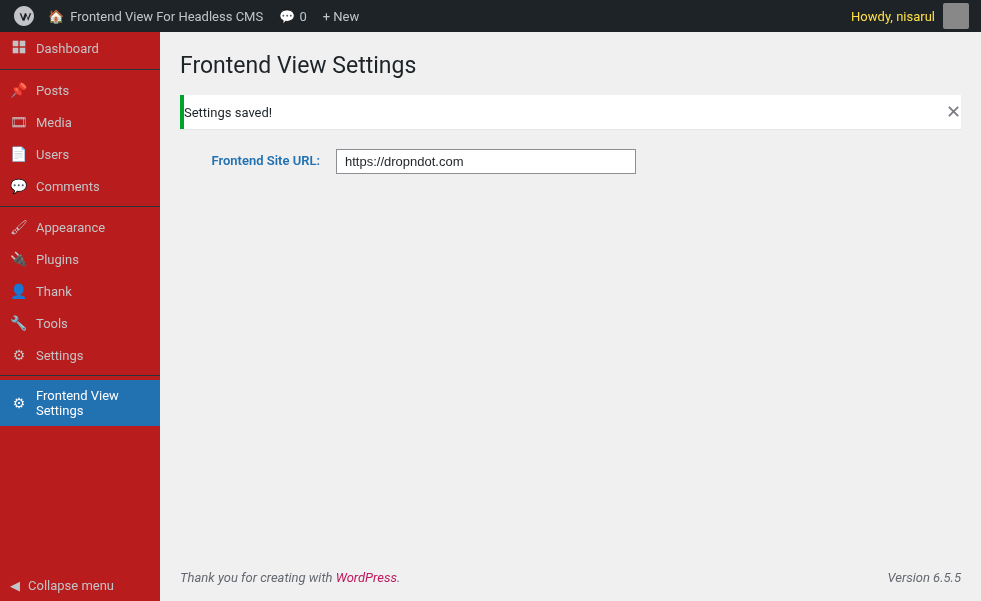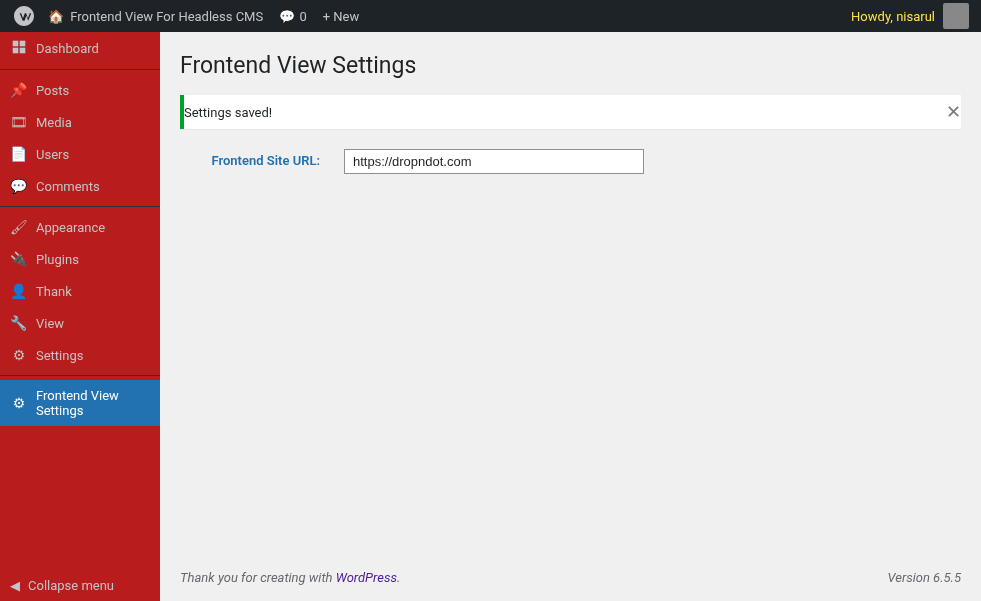--- a/index.html
+++ b/index.html
@@ -144,21 +144,21 @@
       font-size: 18px;
       line-height: 1;
       padding: 0;
     }
 
     
     .form-table { margin-bottom: 16px; }
     .form-row {
       display: flex;
       align-items: flex-start;
-      gap: 24px;
+      gap: 16px;
       margin-bottom: 8px;
     }
     .form-label {
       color: #2271b1;
       font-weight: 600;
       font-size: 13px;
       min-width: 140px;
       padding-top: 4px;
       text-align: right;
     }
@@ -193,21 +193,21 @@
     #content-footer {
       margin-top: auto;
       padding: 16px 0;
       color: #646970;
       font-size: 13px;
       font-style: italic;
       display: flex;
       justify-content: space-between;
       align-items: center;
     }
-    #content-footer a { color: #4c1d95; text-decoration: none; }
+    #content-footer a { color: #be185d; text-decoration: none; }
     .footer-version { font-style: italic; color: #646970; text-align: right; }
 
     
     #sidebar::-webkit-scrollbar { width: 4px; }
     #sidebar::-webkit-scrollbar-thumb { background: #3c434a; }
   </style>
 </head>
 <body>
 
 <div id="wpadminbar">
@@ -276,21 +276,21 @@
     <div class="sidebar-item">
       <span class="item-icon">🔌</span>
       <span>Plugins</span>
     </div>
     <div class="sidebar-item">
       <span class="item-icon">👤</span>
       <span>Thank</span>
     </div>
     <div class="sidebar-item">
       <span class="item-icon">🔧</span>
-      <span>View</span>
+      <span>Tools</span>
     </div>
     <div class="sidebar-item">
       <span class="item-icon">⚙</span>
       <span>Settings</span>
     </div>
 
     <div class="sidebar-separator"></div>
 
     <div class="sidebar-item active">
       <span class="item-icon">⚙</span>

